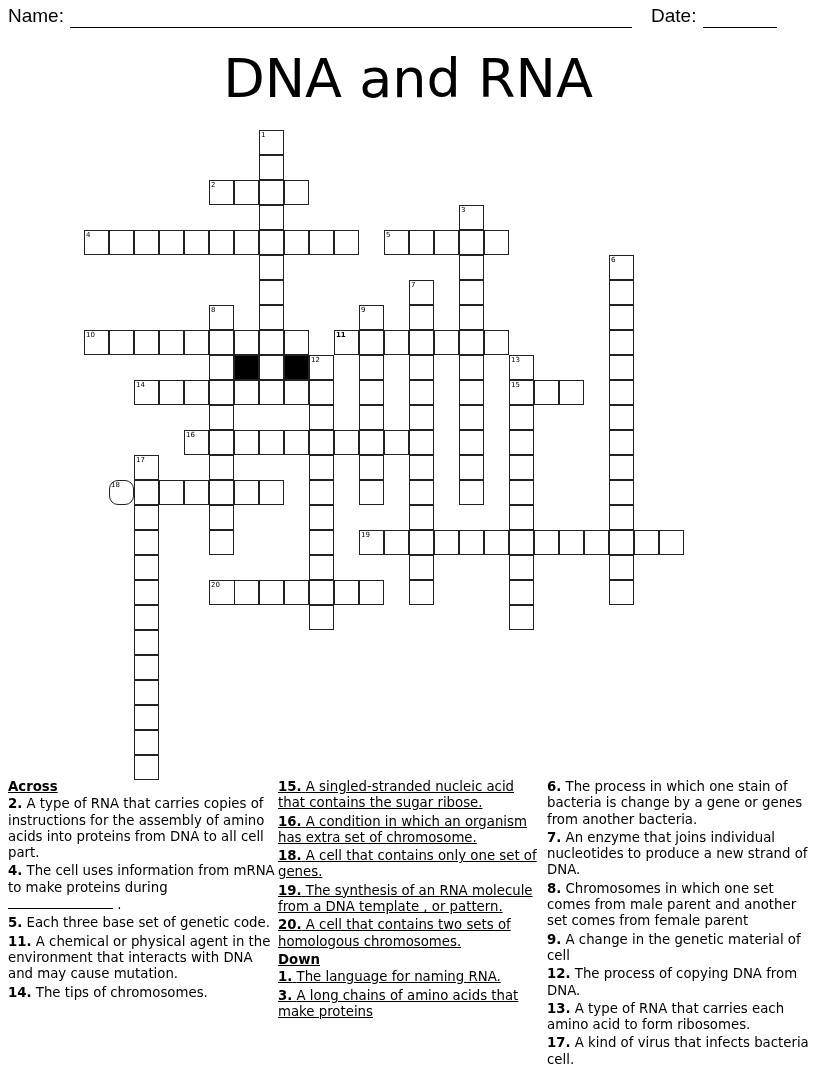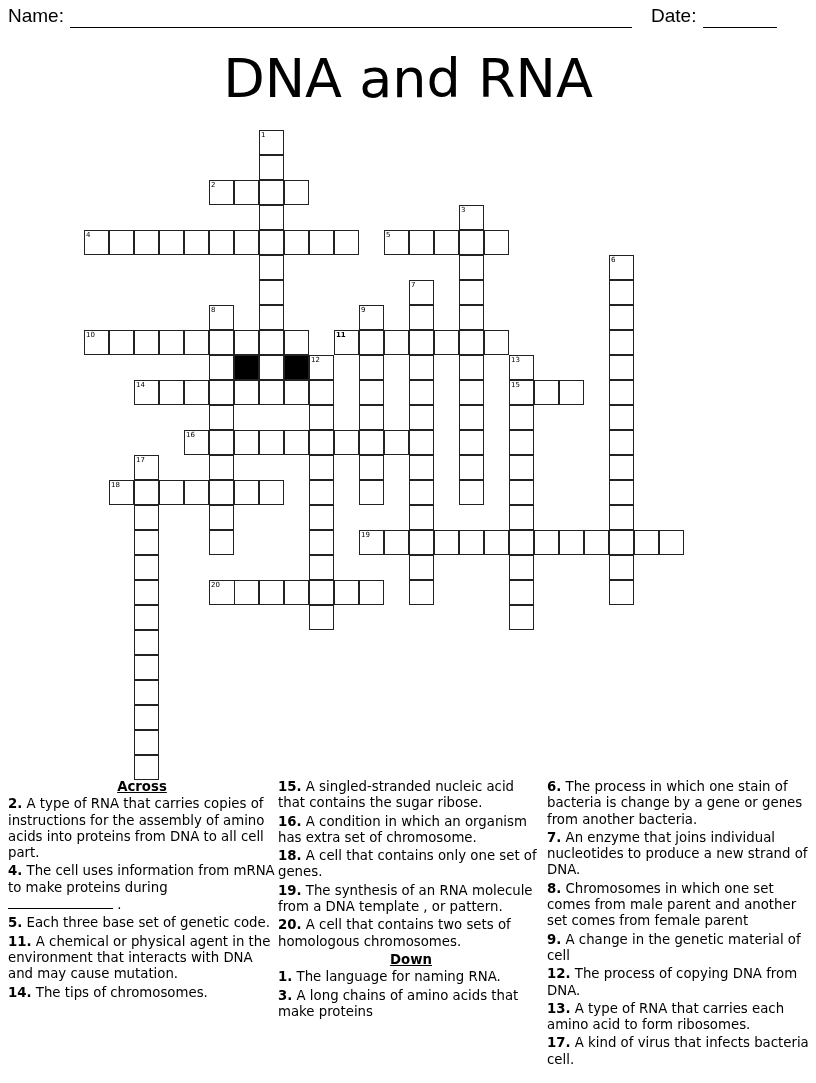--- a/index.html
+++ b/index.html
@@ -9,25 +9,25 @@
   .name-line { position:absolute; left:62px; top:0; width:562px; height:22px; border-bottom:1px solid #000; }
   .date-label { position:absolute; left:643px; top:0; }
   .date-line { position:absolute; left:695px; top:0; width:74px; height:22px; border-bottom:1px solid #000; }
   .title { position:absolute; top:44px; left:0; width:816px; text-align:center; font-family:"DejaVu Sans", sans-serif; font-size:54px; line-height:70px; }
   .grid { position:absolute; left:0; top:0; width:816px; height:780px; }
   .cell { position:absolute; width:25px; height:25px; box-sizing:border-box; border:1.5px solid #222; background:#fff; }
   .cell.black { background:#000; }
   .cell .num { position:absolute; left:1px; top:0px; font-family:"DejaVu Sans", sans-serif; font-size:7px; line-height:8px; }
   .clues { position:absolute; top:779px; font-family:"DejaVu Sans", sans-serif; font-size:13.3px; line-height:16.3px; }
   .col1 { left:8px; width:268px; }
-  .col2 { left:278px; width:266px; }
+  .col2 { left:278px; width:266px;text-decoration:underline; }
   .col3 { left:547px; width:266px; }
   .clue { margin-bottom:2px; }
   .clue b { font-weight:bold; }
-  .section-head { text-decoration:underline; font-weight:bold; margin-bottom:1px;text-align:center; }
+  .section-head { text-decoration:underline; font-weight:bold; margin-bottom:1px; }
   .blank { display:inline-block; width:105px; border-bottom:1px solid #000; height:12px; vertical-align:baseline; }
 </style>
 </head>
 <body>
 
 <div class="header">
   <span class="name-label">Name:</span>
   <span class="name-line"></span>
   <span class="date-label">Date:</span>
   <span class="date-line"></span>
@@ -207,21 +207,21 @@
     <div class="cell" style="left: 134px; top: 530px;"></div>
     <div class="cell" style="left: 134px; top: 555px;"></div>
     <div class="cell" style="left: 134px; top: 580px;"></div>
     <div class="cell" style="left: 134px; top: 605px;"></div>
     <div class="cell" style="left: 134px; top: 630px;"></div>
     <div class="cell" style="left: 134px; top: 655px;"></div>
     <div class="cell" style="left: 134px; top: 680px;"></div>
     <div class="cell" style="left: 134px; top: 705px;"></div>
     <div class="cell" style="left: 134px; top: 730px;"></div>
     <div class="cell" style="left: 134px; top: 755px;"></div>
-    <div class="cell" style="left: 109px; top: 480px;">
+    <div class="cell" style="left: 109px; top: 480px; border-radius: 9px;">
       <span class="num">18</span>
     </div>
     <div class="cell" style="left: 159px; top: 480px;"></div>
     <div class="cell" style="left: 184px; top: 480px;"></div>
     <div class="cell" style="left: 234px; top: 480px;"></div>
     <div class="cell" style="left: 259px; top: 480px;"></div>
     <div class="cell" style="left: 359px; top: 530px;">
       <span class="num">19</span>
     </div>
     <div class="cell" style="left: 384px; top: 530px;"></div>

